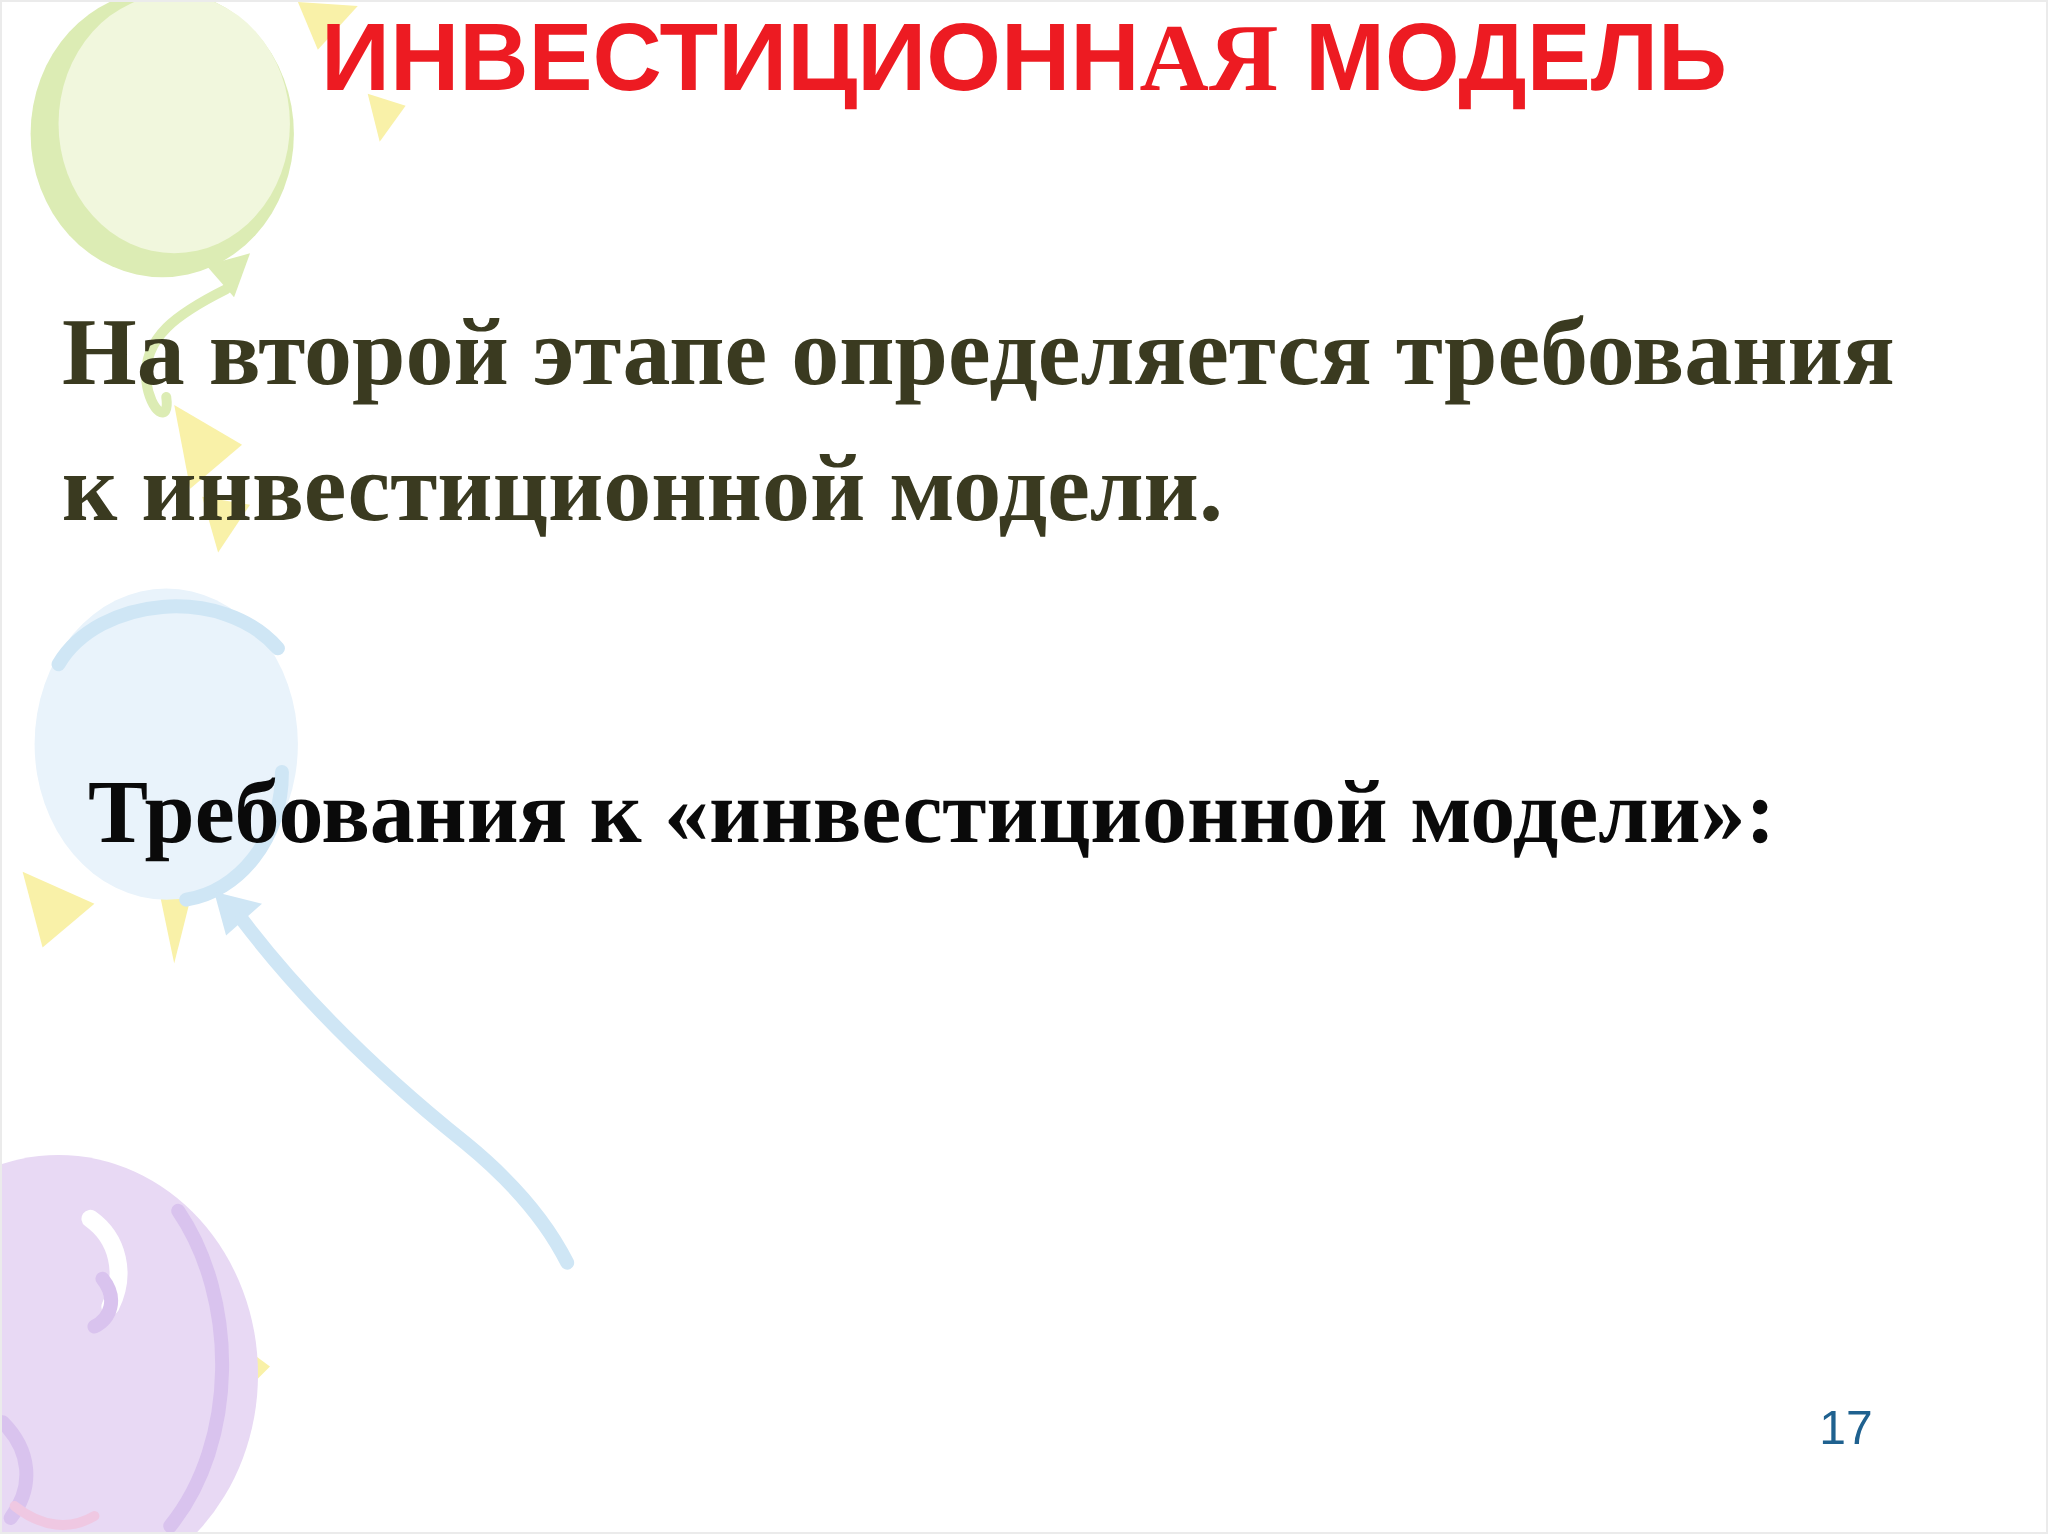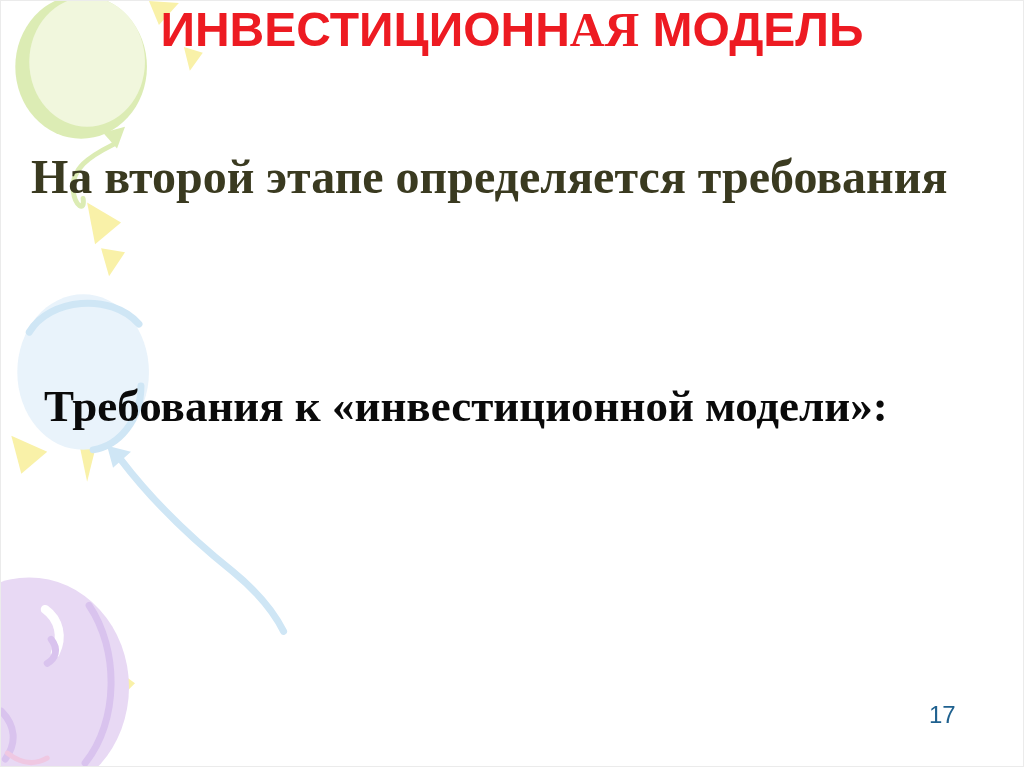--- a/index.html
+++ b/index.html
@@ -71,22 +71,22 @@
     font-size:45px;line-height:54px;
     margin-bottom:40px;
     white-space:nowrap;
   }
   .req-body{
     font-size:46px;line-height:62px;
   }
   .req-body .line{display:block;white-space:nowrap;}
 
   .page-number{
-    position:absolute;left:928px;top:700px;z-index:1;
-    width:44px;
+    position:absolute;left:900px;top:700px;z-index:1;
+    width:44px;text-align:center;
     font-family:"Liberation Sans", sans-serif;
     font-size:24px;
     color:var(--page-number-blue);
   }
 </style>
 </head>
 <body>
 
 <div class="slide">
 
@@ -129,20 +129,21 @@
 
     <path class="pink-stroke" d="M6,754 C20,765 34,766 46,759"></path>
   </svg>
 
   <h1 class="title">
     <span class="title-line"><span>ИНВЕСТИЦИОНН</span><span class="serif-part">АЯ</span><span> МОДЕЛЬ</span></span>
   </h1>
 
   <p class="intro">
     <span class="line">На второй этапе определяется требования</span>
+    <span class="line">к инвестиционной модели.</span>
   </p>
 
   <div class="requirements">
     <p class="req-heading">Требования к «инвестиционной модели»:</p>
   </div>
 
   <div class="page-number">17</div>
 
 </div>
 

